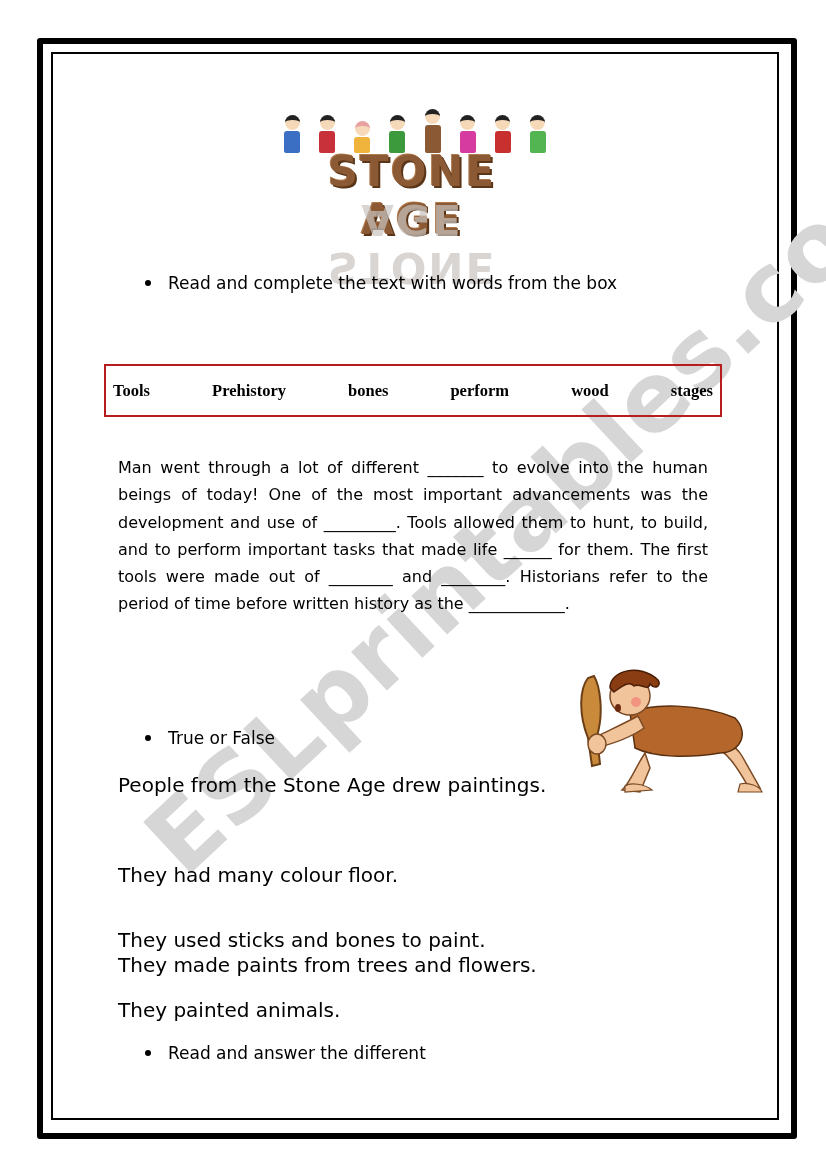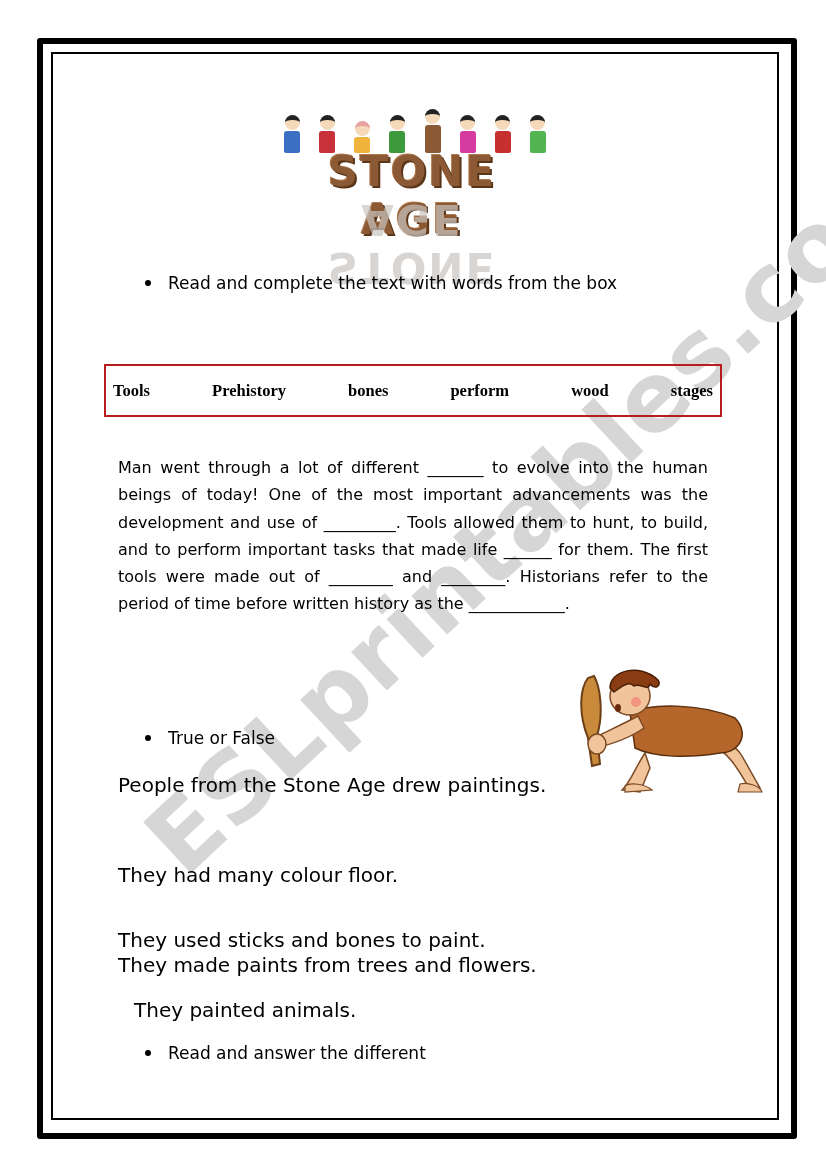--- a/index.html
+++ b/index.html
@@ -143,19 +143,19 @@
 
   <div class="bullet-heading" style="left:145px; top:728px;">
     <span class="bullet-dot"></span>
     <span>True or False</span>
   </div>
 
   <div class="tf-item" style="top:773px;">People from the Stone Age drew paintings.</div>
   <div class="tf-item" style="top:863px;">They had many colour floor.</div>
   <div class="tf-item" style="top:928px;">They used sticks and bones to paint.</div>
   <div class="tf-item" style="top:953px;">They made paints from trees and flowers.</div>
-  <div class="tf-item" style="top:998px;margin-left:16px;">They painted animals.</div>
+  <div class="tf-item" style="top:998px;">They painted animals.</div>
 
   <div class="bullet-heading" style="left:145px; top:1043px;">
     <span class="bullet-dot"></span>
     <span>Read and answer the different</span>
   </div>
 </div>
 
 </body></html>

